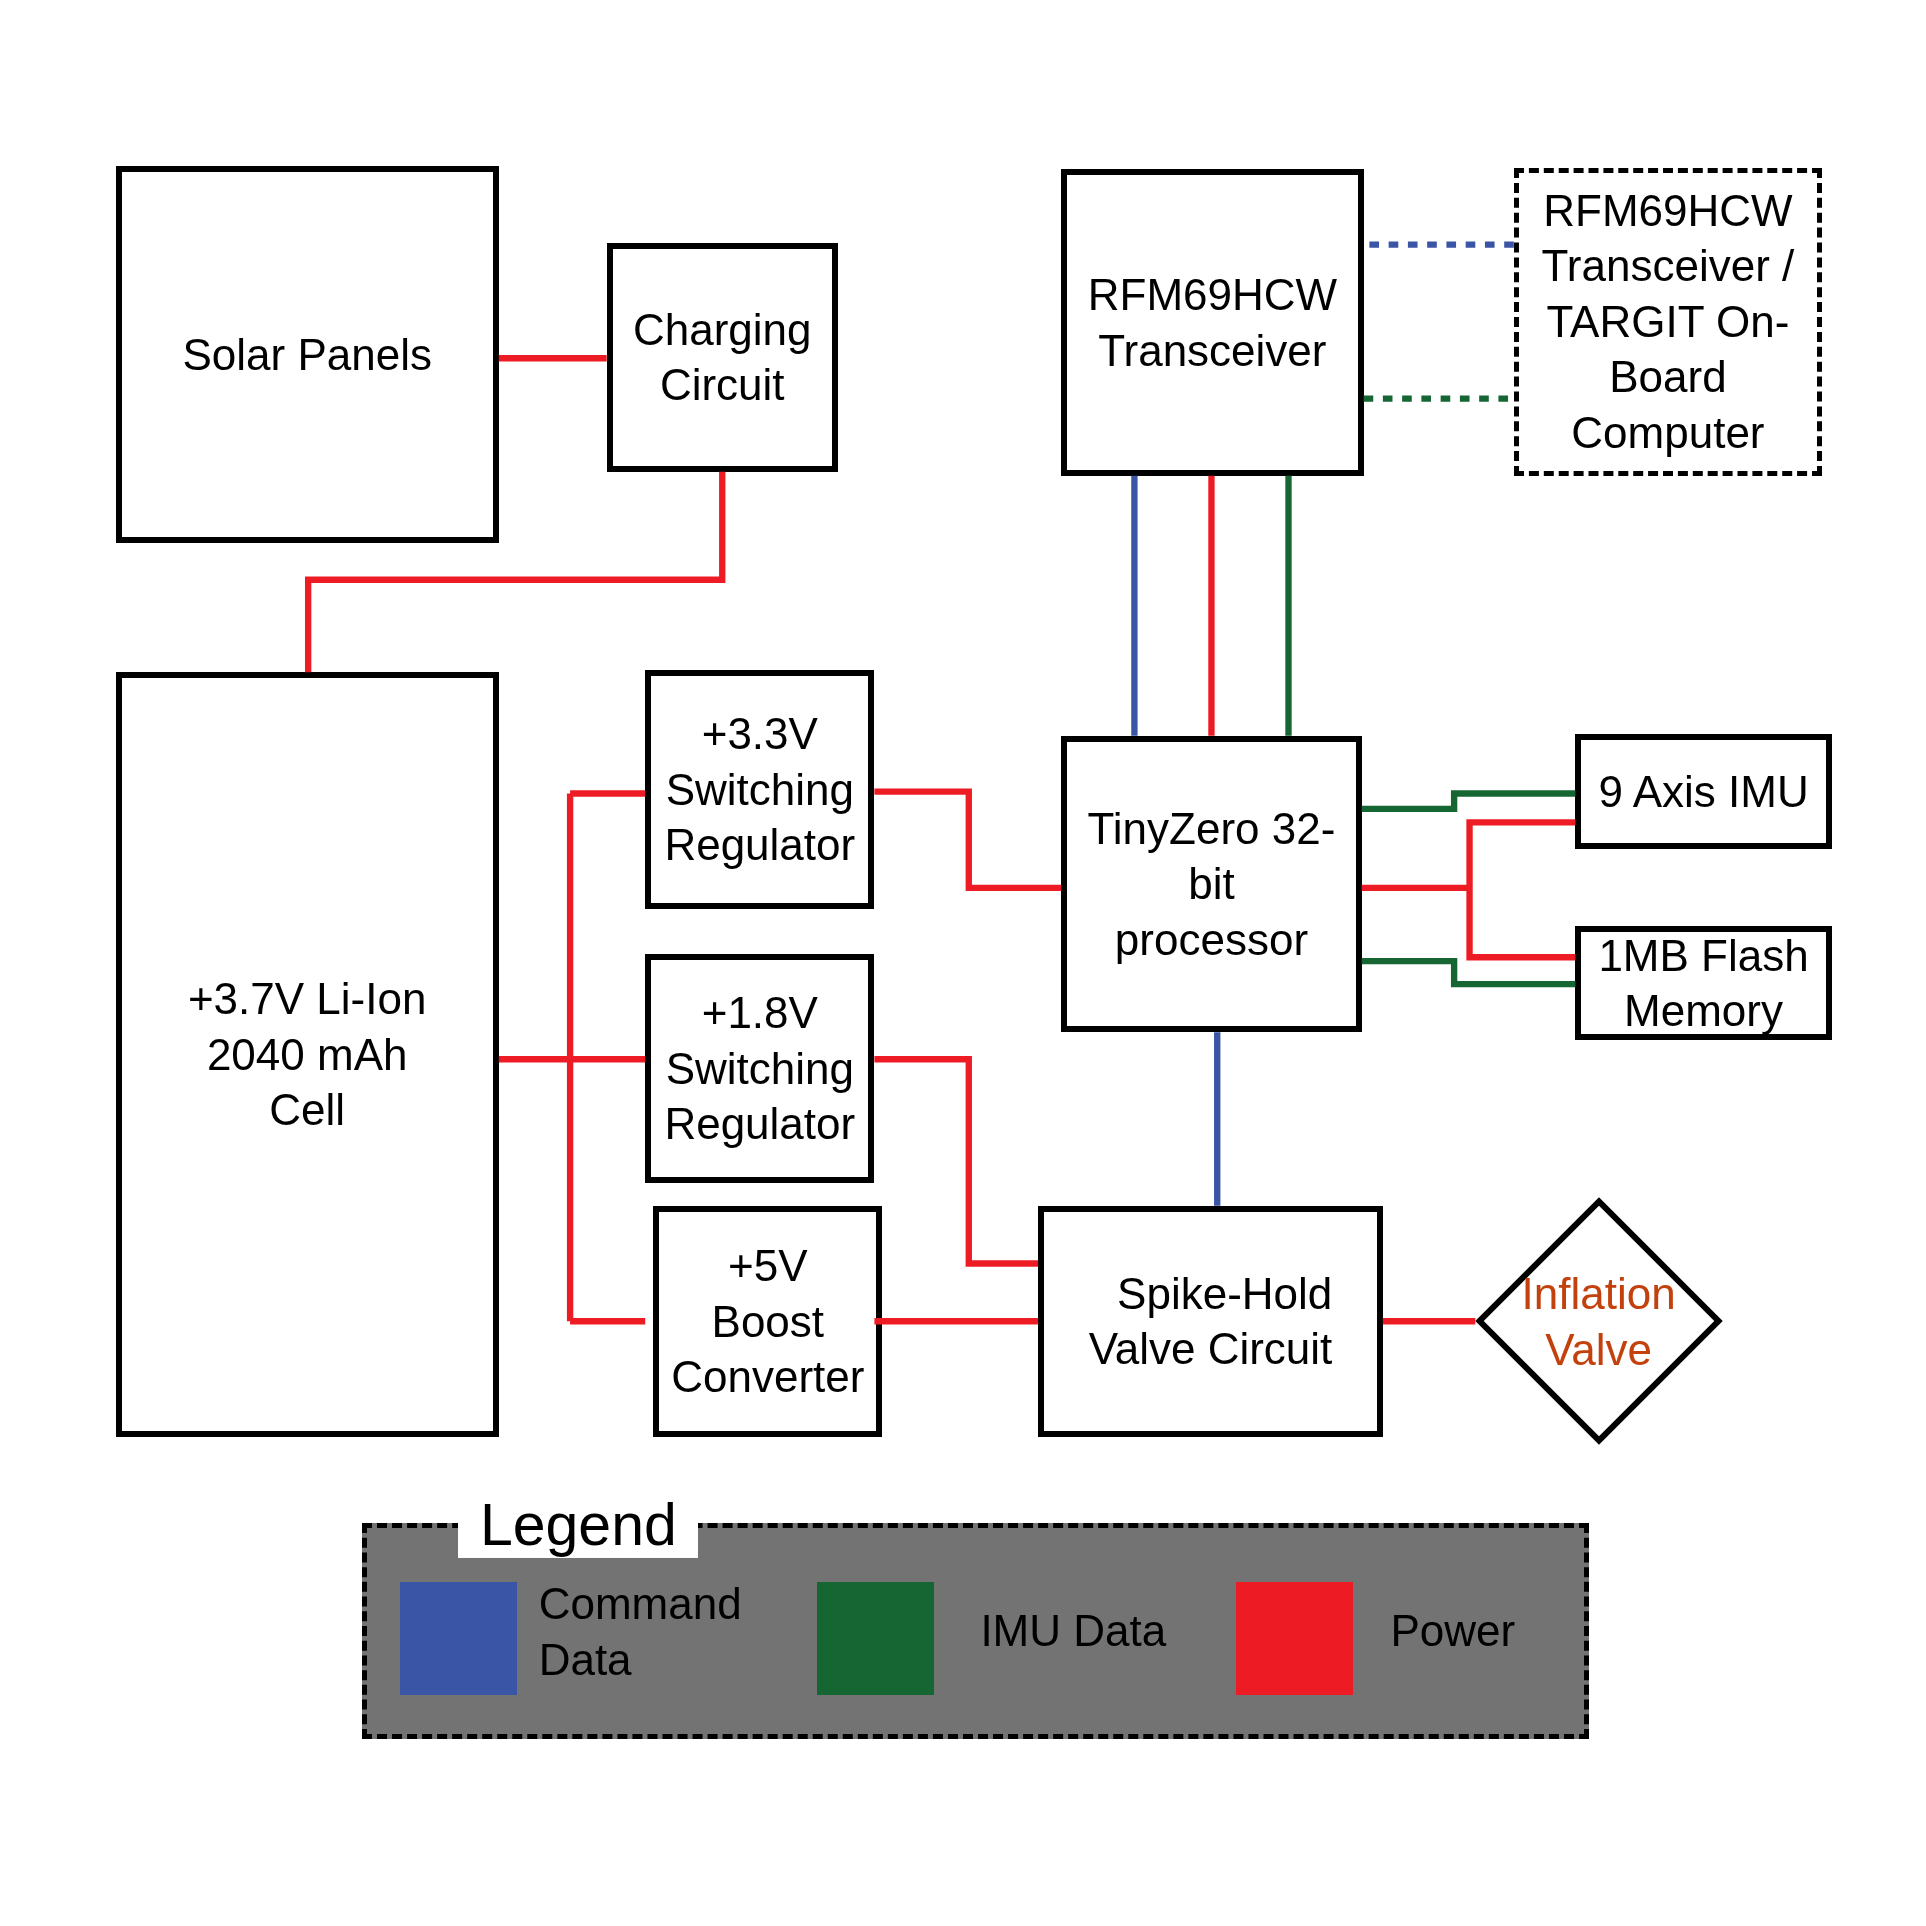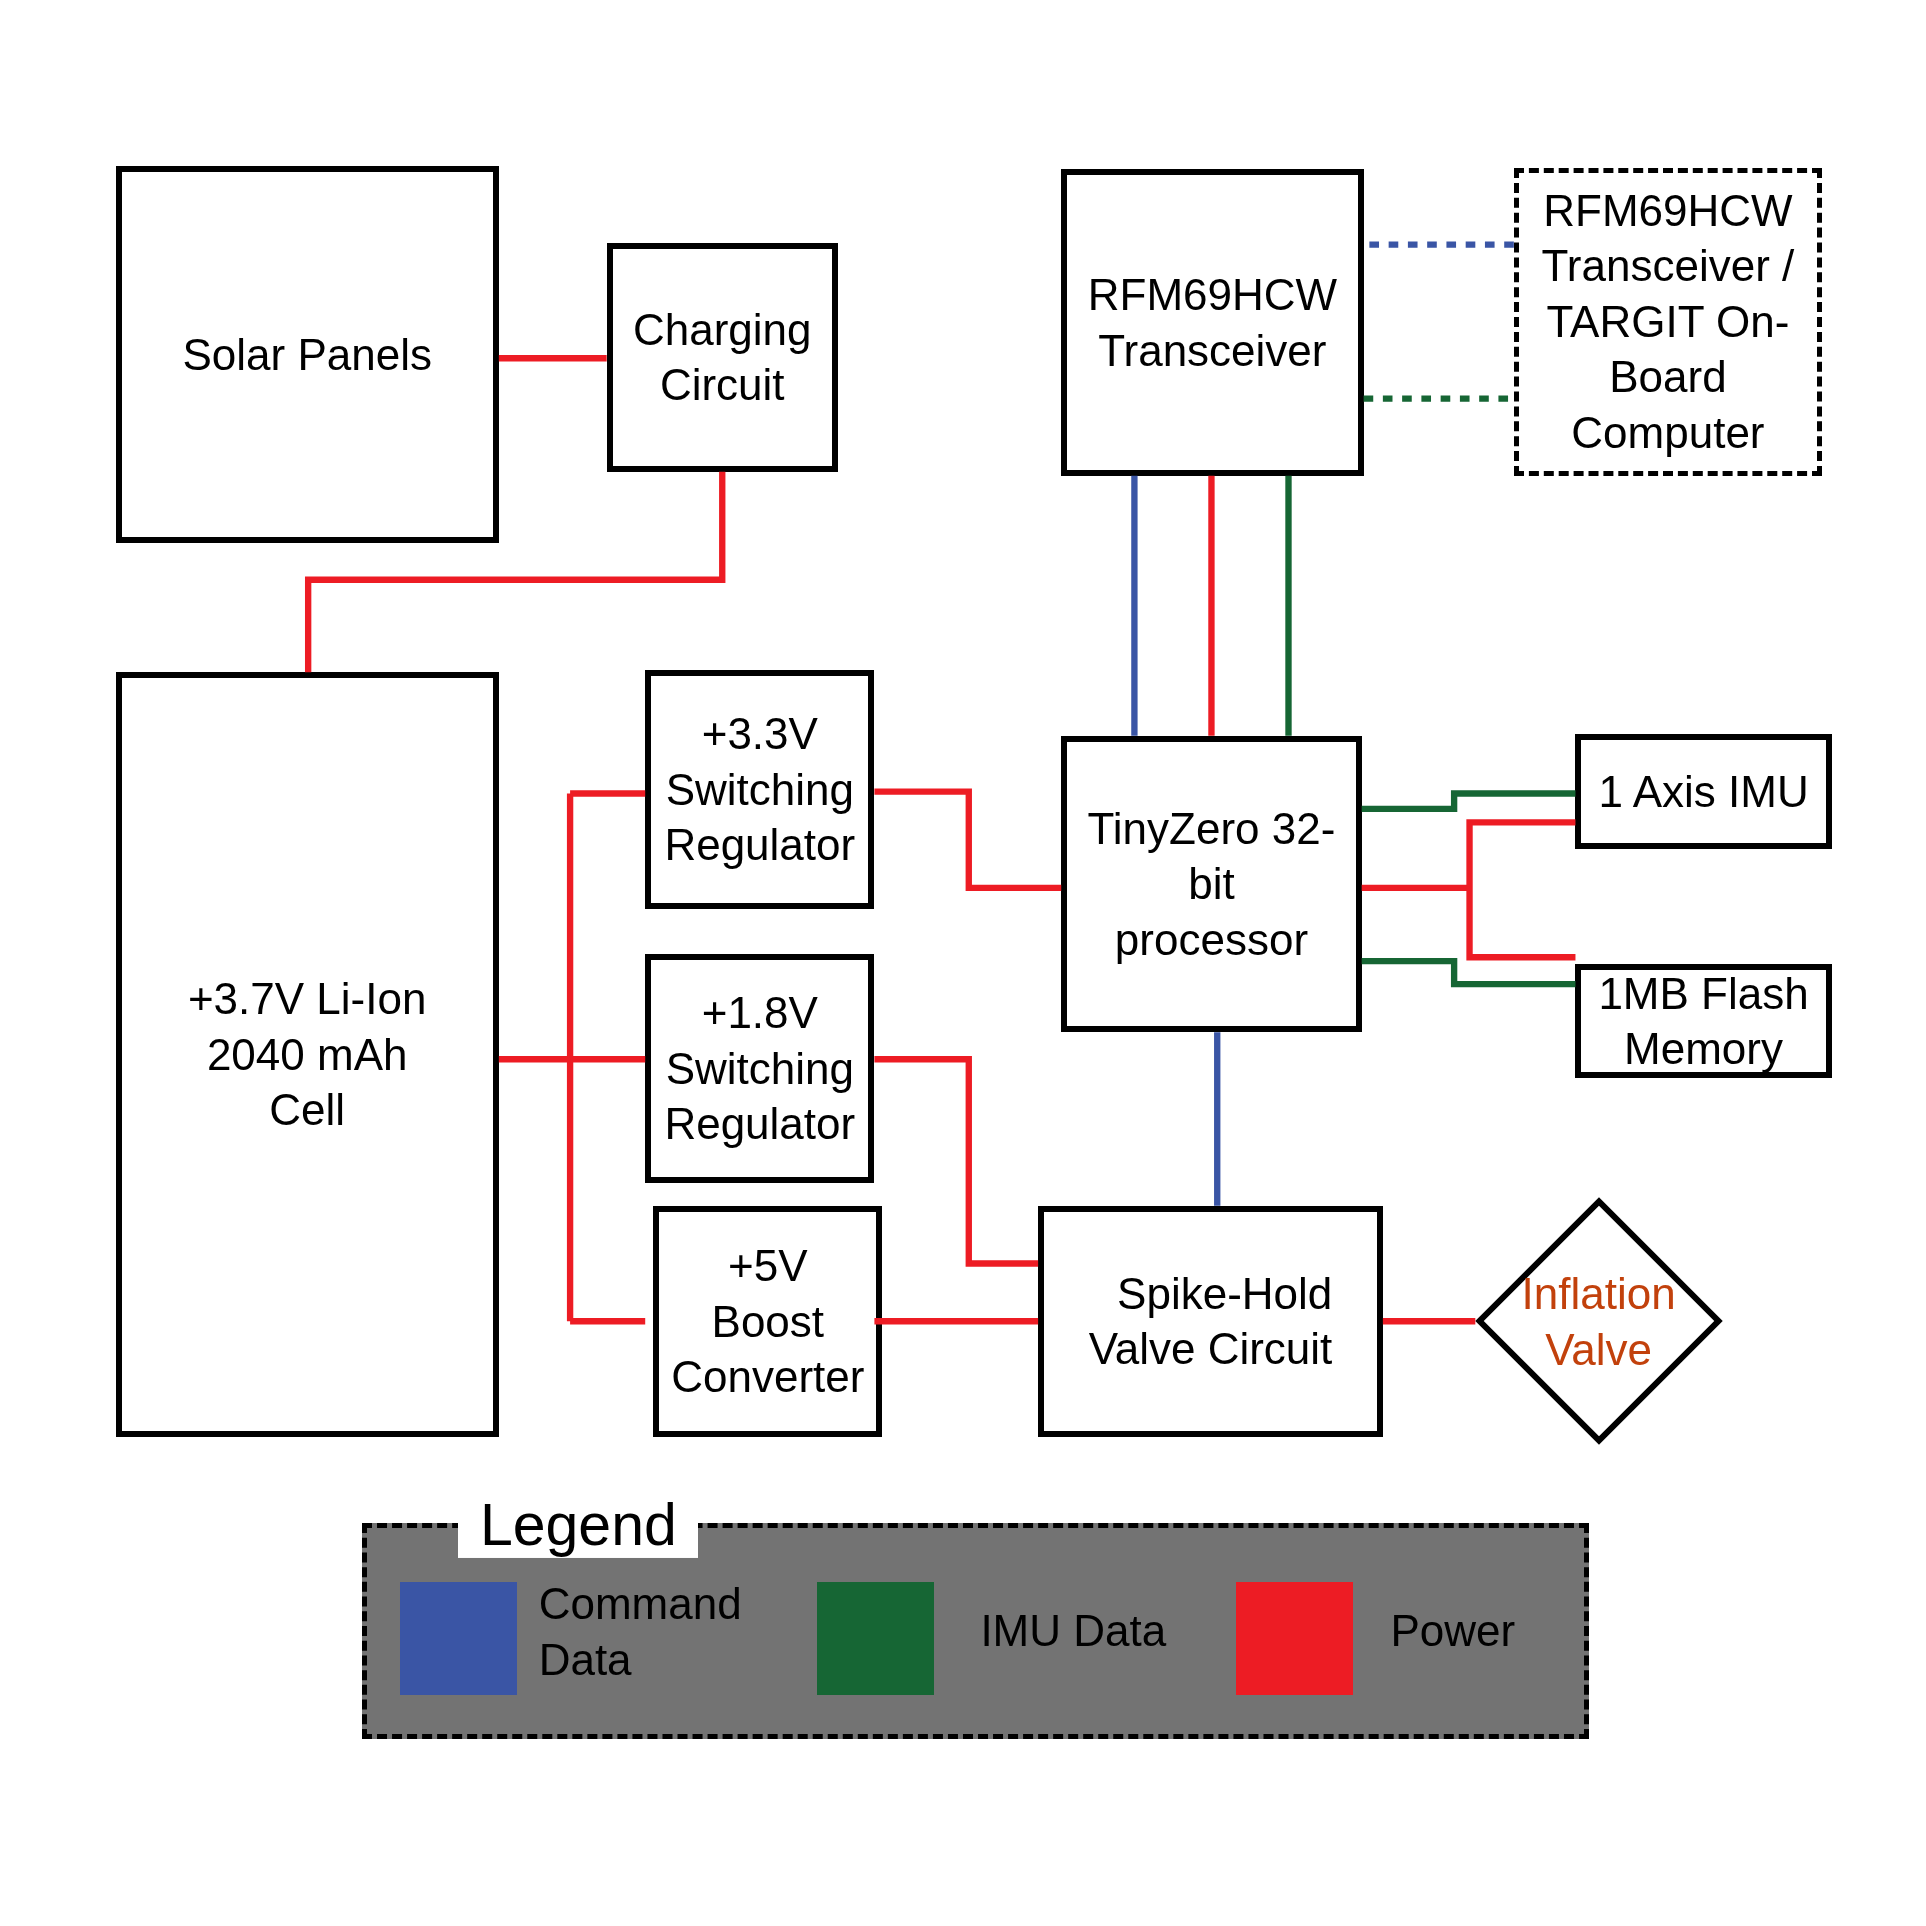--- a/index.html
+++ b/index.html
@@ -45,21 +45,21 @@
   .n-solar      { left: 6.0%;  top: 8.6%;  width: 19.9%; height: 19.6%; }
   .n-charging   { left: 31.5%; top: 12.6%; width: 12.0%; height: 11.9%; }
   .n-transceiver{ left: 55.1%; top: 8.8%;  width: 15.7%; height: 15.9%; }
   .n-obc        { left: 78.6%; top: 8.7%;  width: 16.0%; height: 16.0%; }
   .n-battery    { left: 6.0%;  top: 34.9%; width: 19.9%; height: 39.7%; }
   .n-reg33      { left: 33.5%; top: 34.8%; width: 11.9%; height: 12.4%; }
   .n-reg18      { left: 33.5%; top: 49.1%; width: 11.9%; height: 11.9%; margin-top: 8px; }
   .n-boost5     { left: 33.5%; top: 62.6%; width: 11.9%; height: 12.0%; margin-left: 8px; }
   .n-tinyzero   { left: 55.1%; top: 38.2%; width: 15.6%; height: 15.4%; }
   .n-imu        { left: 81.8%; top: 38.1%; width: 13.3%; height: 6.0%;  }
-  .n-flash      { left: 81.8%; top: 48.1%; width: 13.3%; height: 5.9%; margin-top: 38px;  }
+  .n-flash      { left: 81.8%; top: 48.1%; width: 13.3%; height: 5.9%;  }
   .n-spike      { left: 53.9%; top: 62.6%; width: 17.9%; height: 12.0%; text-align: right; }
   
   .valve-wrap { position: absolute; left: 83.0%; top: 68.6%; width: 0; height: 0; z-index: 2; }
   .valve-diamond {
     position: absolute;
     width: 175px; height: 175px;
     transform: translate(-50%,-50%) rotate(45deg);
     box-sizing: border-box;
     border: 6.8px solid #000;
     background: #fff;
@@ -185,21 +185,21 @@
 Regulator</div>
 
   <div class="node n-boost5">+5V
 Boost
 Converter</div>
 
   <div class="node n-tinyzero">TinyZero 32-
 bit
 processor</div>
 
-  <div class="node n-imu">1 Axis IMU</div>
+  <div class="node n-imu">9 Axis IMU</div>
 
   <div class="node n-flash">1MB Flash
 Memory</div>
 
   <div class="node n-spike">Spike-Hold
 Valve Circuit</div>
 
   <div class="valve-wrap">
     <div class="valve-diamond"></div>
     <div class="valve-label">Inflation

